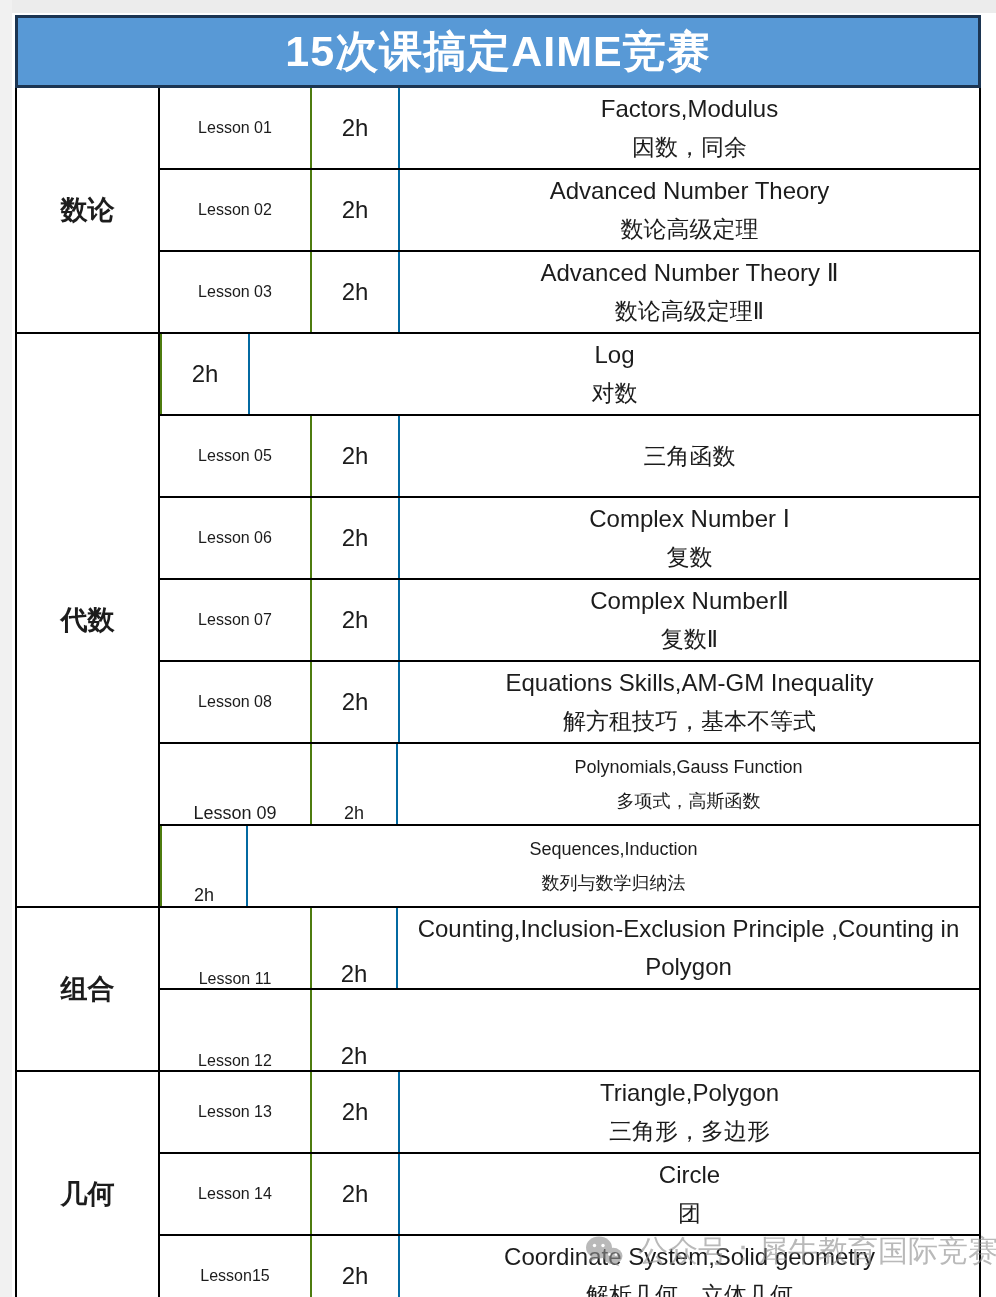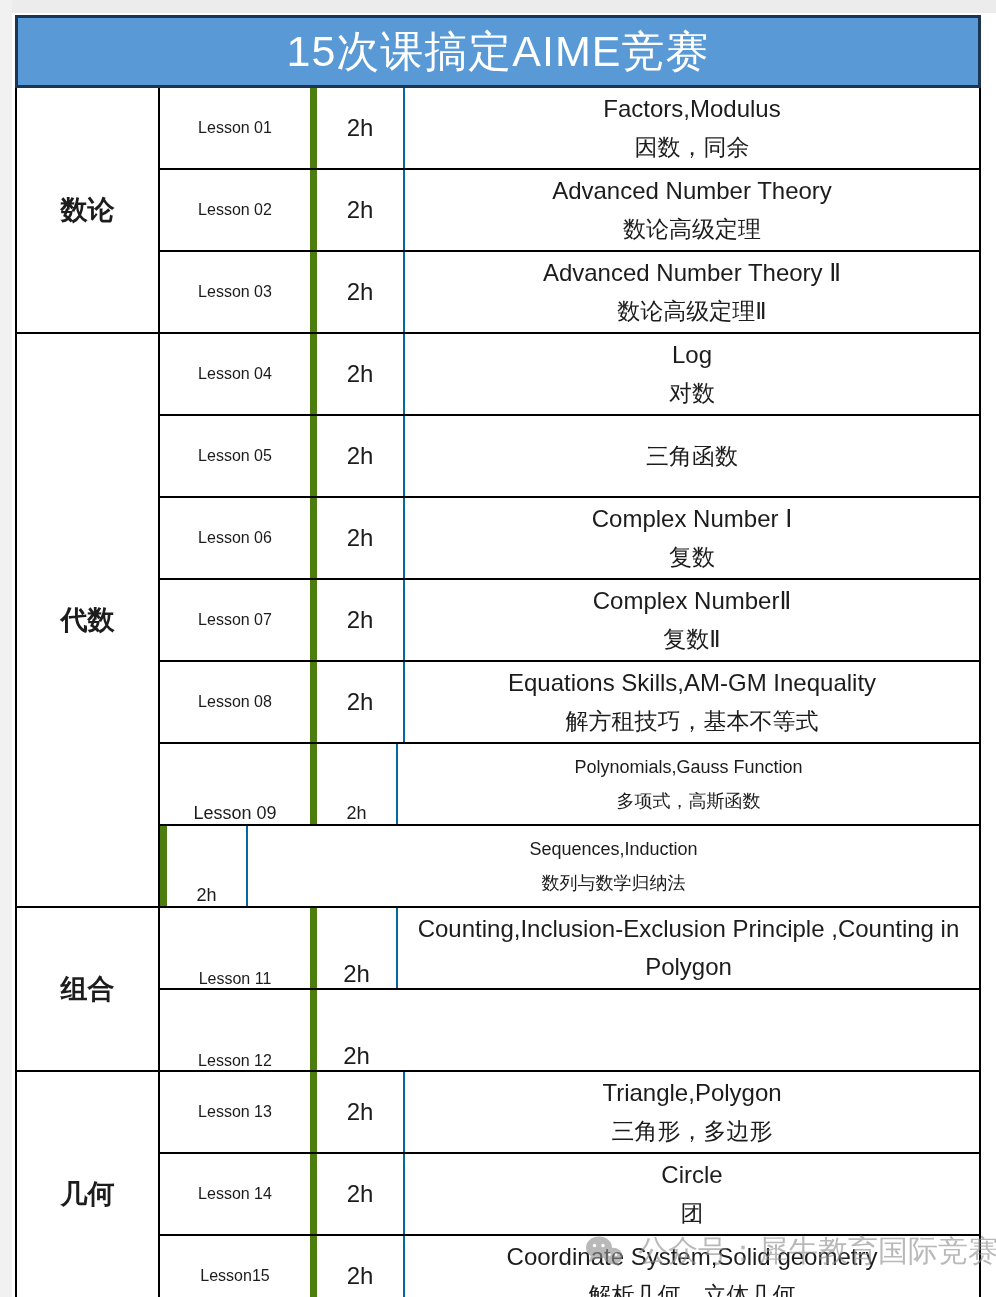--- a/index.html
+++ b/index.html
@@ -12,42 +12,42 @@
   .edge-top{position:absolute;left:0;top:0;width:996px;height:13px;background:#ececec;}
   .edge-left{position:absolute;left:0;top:0;width:12px;height:1297px;background:#f1f1f1;}
 
   .sheet{position:absolute;left:15px;top:15px;width:966px;}
 
   .title-bar{
     box-sizing:border-box;height:73px;width:966px;
     background:var(--header-bg,#5899d6);
     border:3px solid var(--header-border,#1c3552);
     display:flex;align-items:center;justify-content:center;
-    color:#ffffff;font-size:43px;font-weight:normal;letter-spacing:1px;
+    color:#ffffff;font-size:43px;font-weight:bold;letter-spacing:1px;
   }
 
   .grid{
     box-sizing:border-box;width:966px;background:#ffffff;
     border:2px solid #000;border-top:none;
   }
   .group{display:flex;border-top:2px solid #000;}
   .group:first-child{border-top:none;}
   .cat-cell{
     width:141px;flex:0 0 141px;display:flex;align-items:center;justify-content:center;
     font-size:27px;font-weight:bold;
   }
   .rows{flex:1;border-left:2px solid #000;display:flex;flex-direction:column;}
   .row{display:flex;height:80px;border-top:2px solid #000;}
   .row:first-child{border-top:none;}
   .cell-lesson{
     width:150px;flex:0 0 150px;display:flex;align-items:center;justify-content:center;
     font-size:16px;
   }
   .cell-hours{
-    width:86px;flex:0 0 86px;border-left:7px solid #4d7c0f;
+    width:86px;flex:0 0 86px;border-left:2px solid #4d7c0f;
     display:flex;align-items:center;justify-content:center;font-size:24px;
   }
   .cell-topic{
     flex:1;border-left:2px solid #0369a1;
     display:flex;flex-direction:column;align-items:center;justify-content:center;
     text-align:center;padding:0 6px;
   }
   .topic-en{font-size:24px;line-height:38px;}
   .topic-zh{font-size:23px;line-height:38px;}
 
@@ -105,21 +105,20 @@
               <div class="topic-en">Advanced Number Theory Ⅱ</div>
               <div class="topic-zh">数论高级定理Ⅱ</div>
             </div>
           </div>
         </div>
       </div>
       <div class="group">
         <div class="cat-cell">代数</div>
         <div class="rows">
           <div class="row">
-            <div class="cell-lesson">Lesson 04</div>
             <div class="cell-hours">2h</div>
             <div class="cell-topic">
               <div class="topic-en">Log</div>
               <div class="topic-zh">对数</div>
             </div>
           </div>
           <div class="row">
             <div class="cell-lesson">Lesson 05</div>
             <div class="cell-hours">2h</div>
             <div class="cell-topic">

